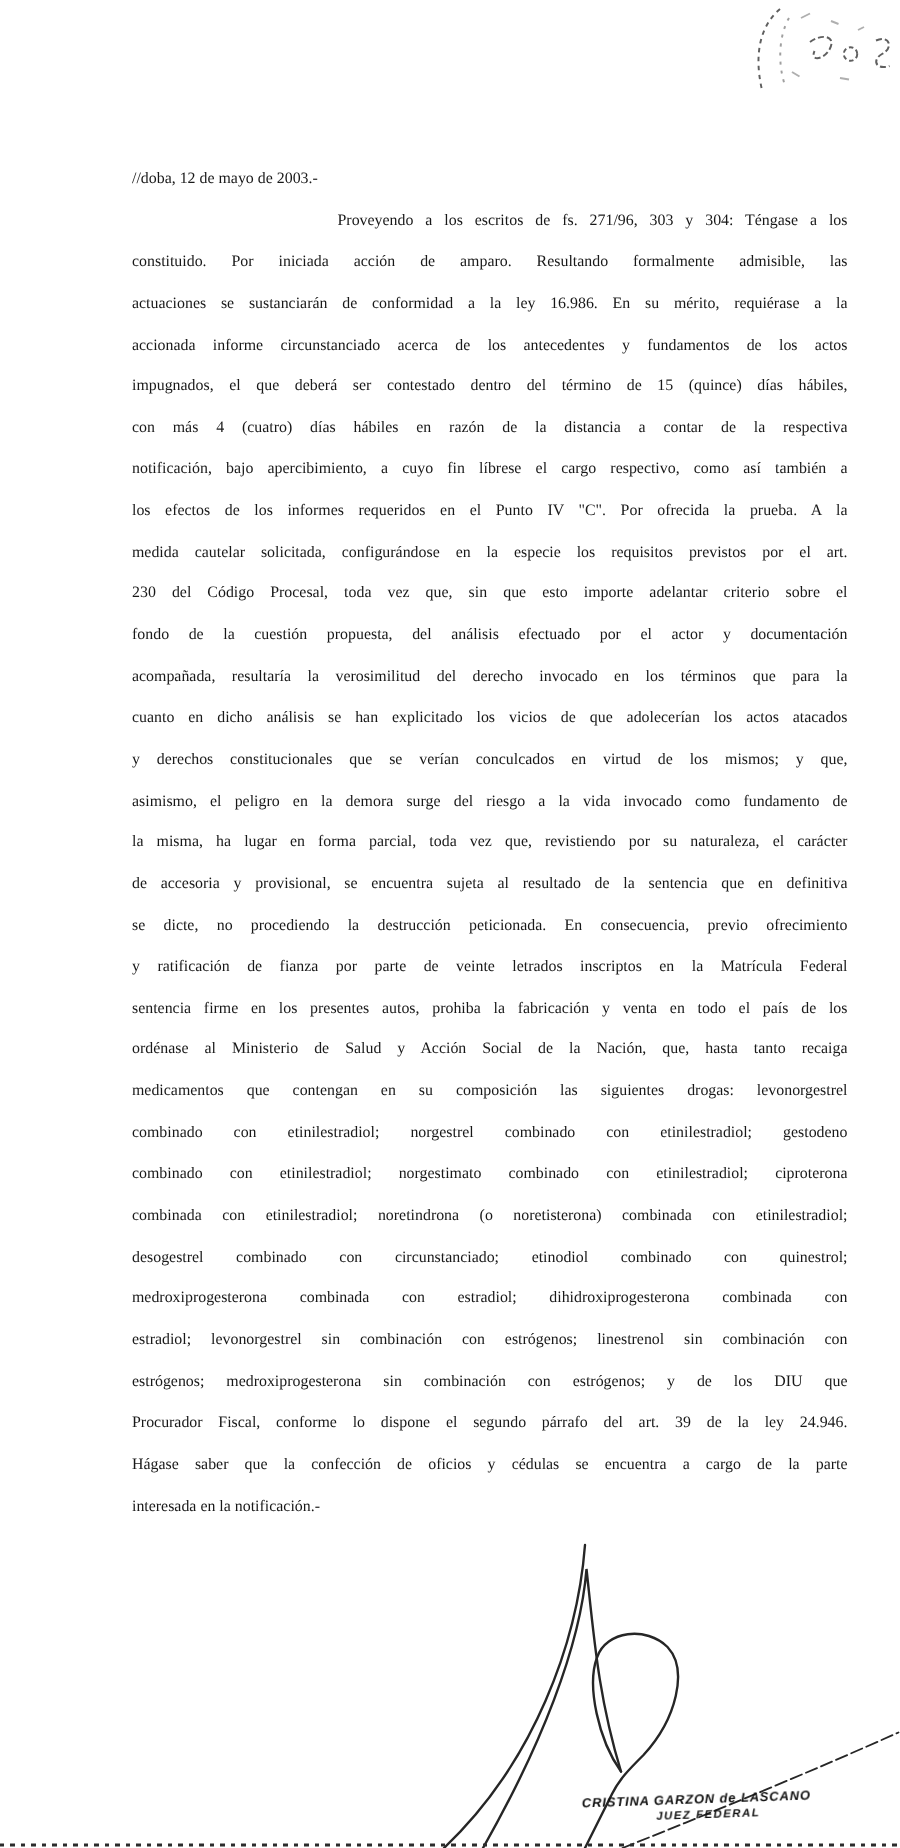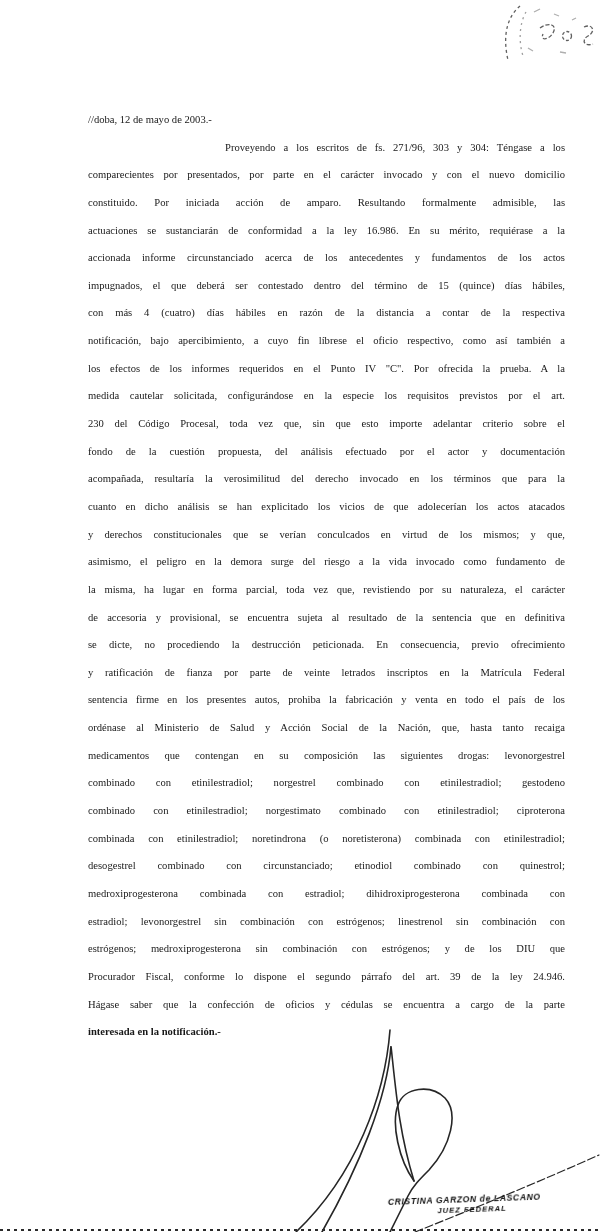--- a/index.html
+++ b/index.html
@@ -12,21 +12,21 @@
     color:#1d1d1d;font-size:10.6px;
     filter:blur(0.32px) contrast(1.05);
   }
   .bline{
     height:27.65px;line-height:27.65px;
     text-align:justify;text-align-last:justify;
     overflow:hidden;
   }
   .bline.date{text-align-last:left;}
   .bline.indent{text-indent:137px;}
-  .bline.last{text-align-last:left;font-weight:bold;}
+  .bline.last{text-align-last:left;}
   .sig-svg{position:absolute;left:0;top:0;pointer-events:none;}
   .stamp-svg{position:absolute;left:468px;top:0;pointer-events:none;opacity:.75;}
   .signer{
     position:absolute;left:388px;top:1194px;width:168px;
     transform:rotate(-2deg);
     color:#101010;filter:blur(0.25px);
     font-family:"Liberation Sans", sans-serif;
     font-style:italic;font-weight:bold;
   }
   .signer .name{font-size:8.6px;letter-spacing:.6px;white-space:nowrap;}
@@ -49,27 +49,26 @@
       <circle cx="99" cy="36" r="4.5" stroke-dasharray="3 2"></circle>
       <path d="M116 27 C125 23, 128 32, 120 36 C113 40, 116 47, 125 44" stroke-dasharray="4 2"></path>
       <path d="M66 12 l6 -3 M86 14 l5 2 M104 20 l4 -2 M60 48 l5 3 M92 52 l6 1" opacity=".5"></path>
     </g>
   </svg>
 
   <div class="text-block">
     <div class="bline date">//doba, 12 de mayo de 2003.-</div>
 
   <div class="bline indent">Proveyendo a los escritos de fs. 271/96, 303 y 304: Téngase a los</div>
-      <div class="bline">comparecientes por presentados, por parte en el carácter invocado y con el nuevo domicilio</div>
       <div class="bline">constituido. Por iniciada acción de amparo. Resultando formalmente admisible, las</div>
       <div class="bline">actuaciones se sustanciarán de conformidad a la ley 16.986. En su mérito, requiérase a la</div>
       <div class="bline">accionada informe circunstanciado acerca de los antecedentes y fundamentos de los actos</div>
       <div class="bline">impugnados, el que deberá ser contestado dentro del término de 15 (quince) días hábiles,</div>
       <div class="bline">con más 4 (cuatro) días hábiles en razón de la distancia a contar de la respectiva</div>
-      <div class="bline">notificación, bajo apercibimiento, a cuyo fin líbrese el oficio respectivo, como así también a</div>
+      <div class="bline">notificación, bajo apercibimiento, a cuyo fin líbrese el cargo respectivo, como así también a</div>
       <div class="bline">los efectos de los informes requeridos en el Punto IV "C". Por ofrecida la prueba. A la</div>
       <div class="bline">medida cautelar solicitada, configurándose en la especie los requisitos previstos por el art.</div>
       <div class="bline">230 del Código Procesal, toda vez que, sin que esto importe adelantar criterio sobre el</div>
       <div class="bline">fondo de la cuestión propuesta, del análisis efectuado por el actor y documentación</div>
       <div class="bline">acompañada, resultaría la verosimilitud del derecho invocado en los términos que para la</div>
       <div class="bline">cuanto en dicho análisis se han explicitado los vicios de que adolecerían los actos atacados</div>
       <div class="bline">y derechos constitucionales que se verían conculcados en virtud de los mismos; y que,</div>
       <div class="bline">asimismo, el peligro en la demora surge del riesgo a la vida invocado como fundamento de</div>
       <div class="bline">la misma, ha lugar en forma parcial, toda vez que, revistiendo por su naturaleza, el carácter</div>
       <div class="bline">de accesoria y provisional, se encuentra sujeta al resultado de la sentencia que en definitiva</div>

